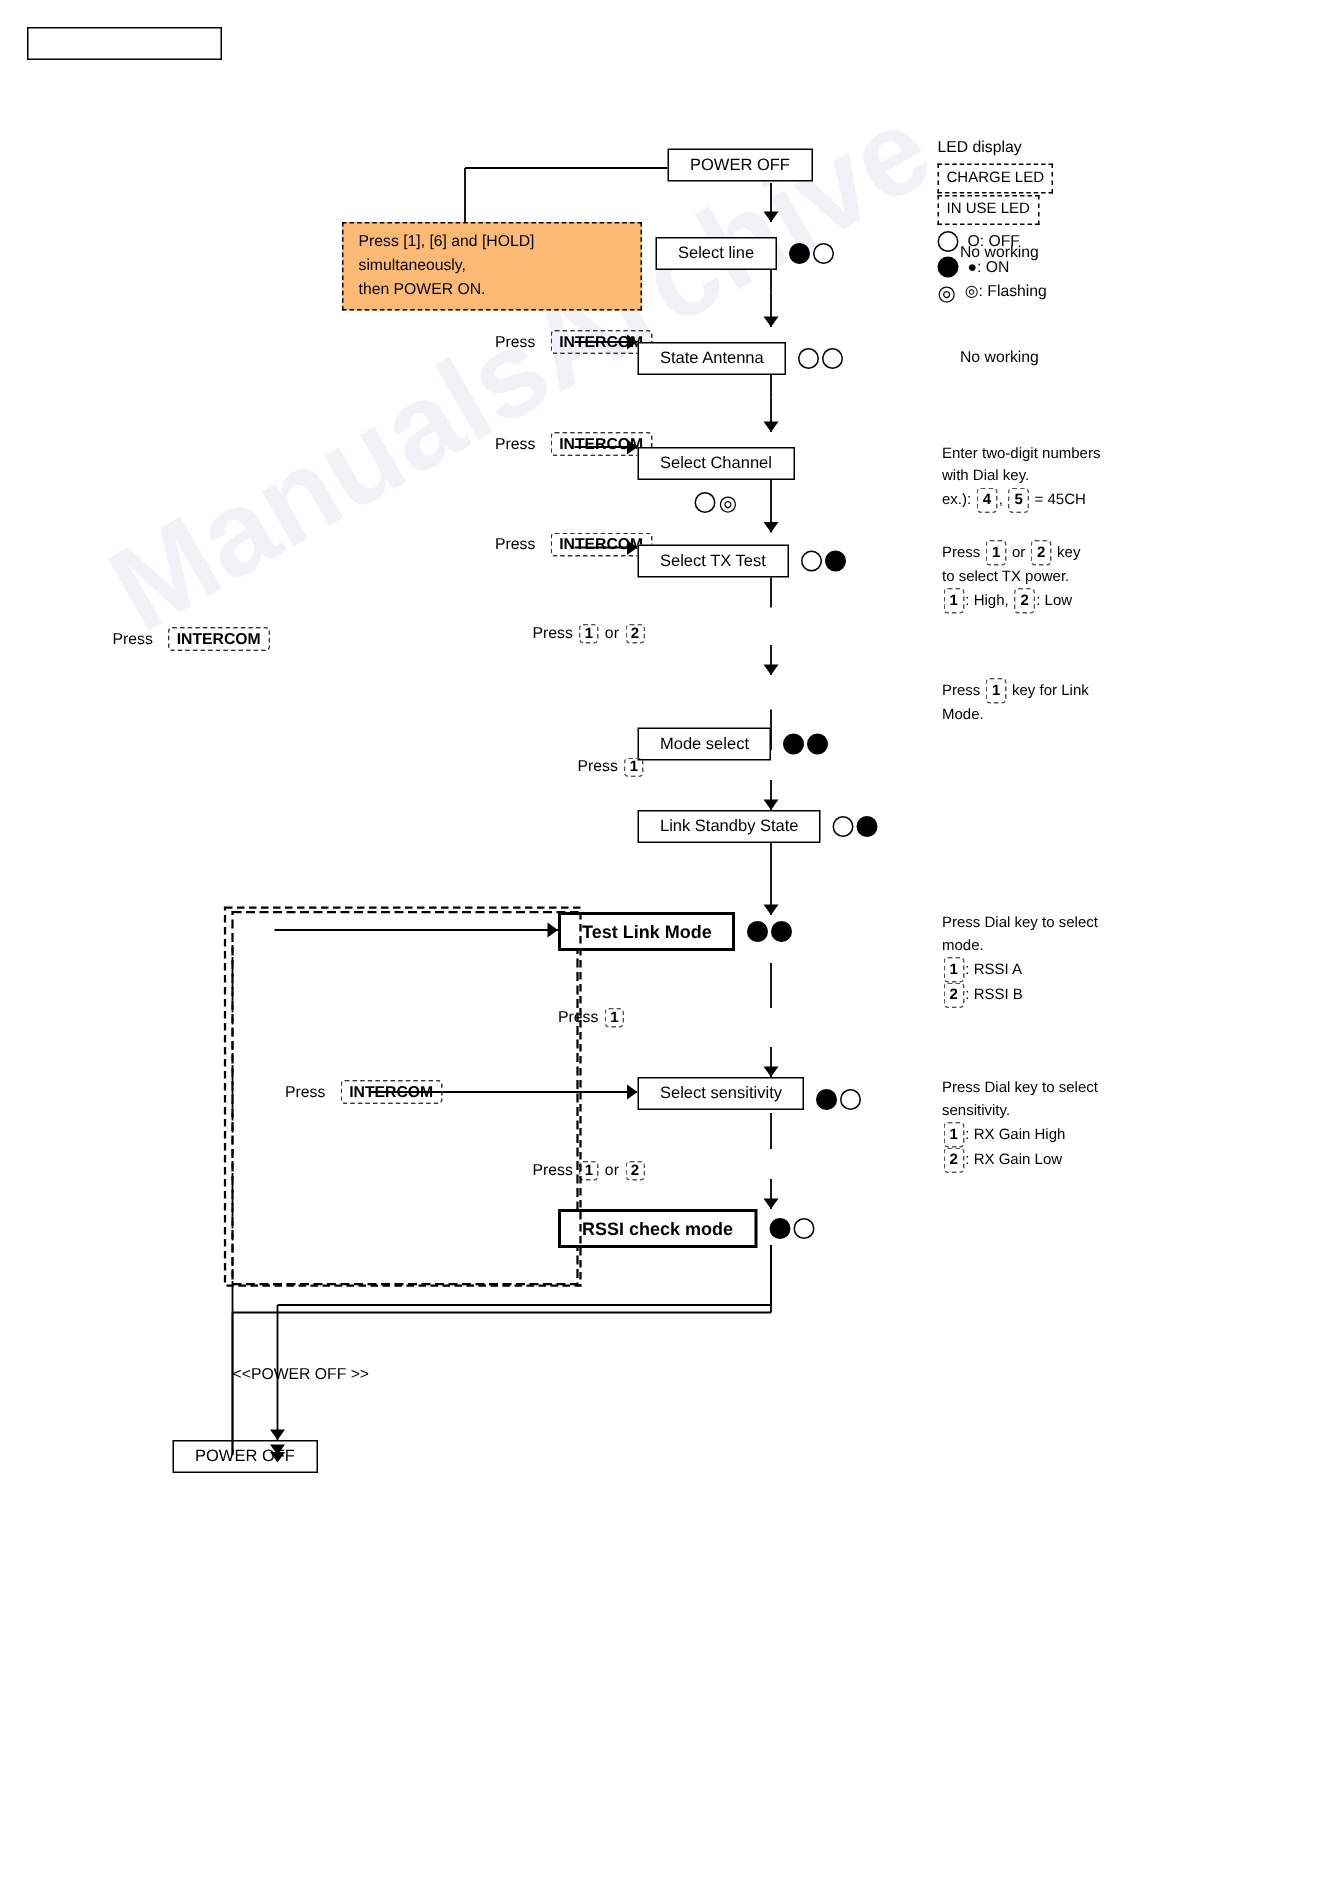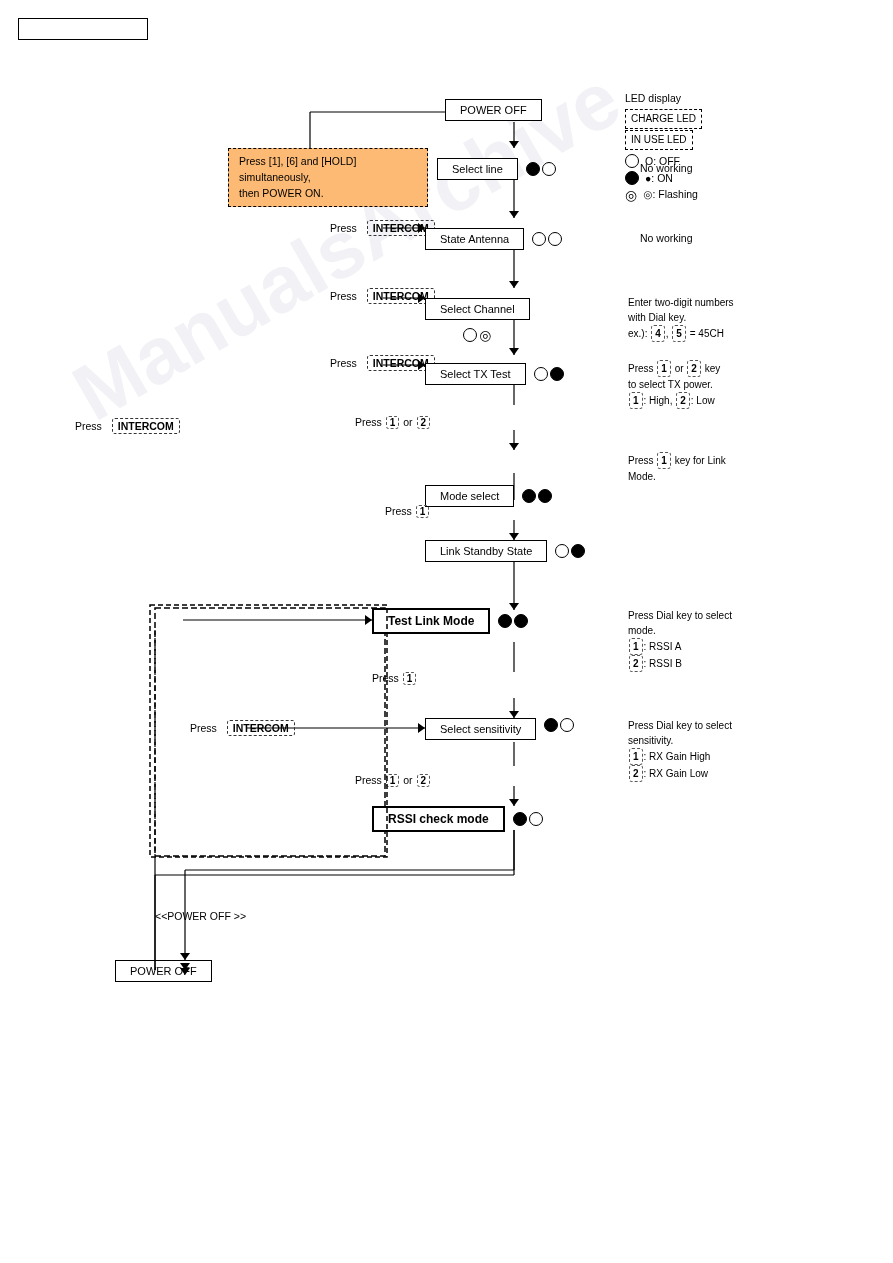--- a/index.html
+++ b/index.html
@@ -339,21 +339,21 @@
 
   <div style="position:absolute; top:672px; left:372px;">
     <span style="font-size:10.5px;">Press </span><span class="key">1</span>
   </div>
 
   <div style="position:absolute; top:720px; left:190px;">
     <span style="font-size:10.5px;">Press </span><span class="key-intercom">INTERCOM</span>
   </div>
 
   <div style="position:absolute; top:718px; left:425px;">
-    <div style="display:flex; align-items:flex-start; gap:8px;">
+    <div style="display:flex; align-items:flex-end; gap:8px;">
       <div class="box">
         <span>Select sensitivity</span>
       </div>
       <div style="display:flex; gap:2px;">
         <span class="led-filled"></span>
         <span class="led-open"></span>
       </div>
     </div>
   </div>
 

